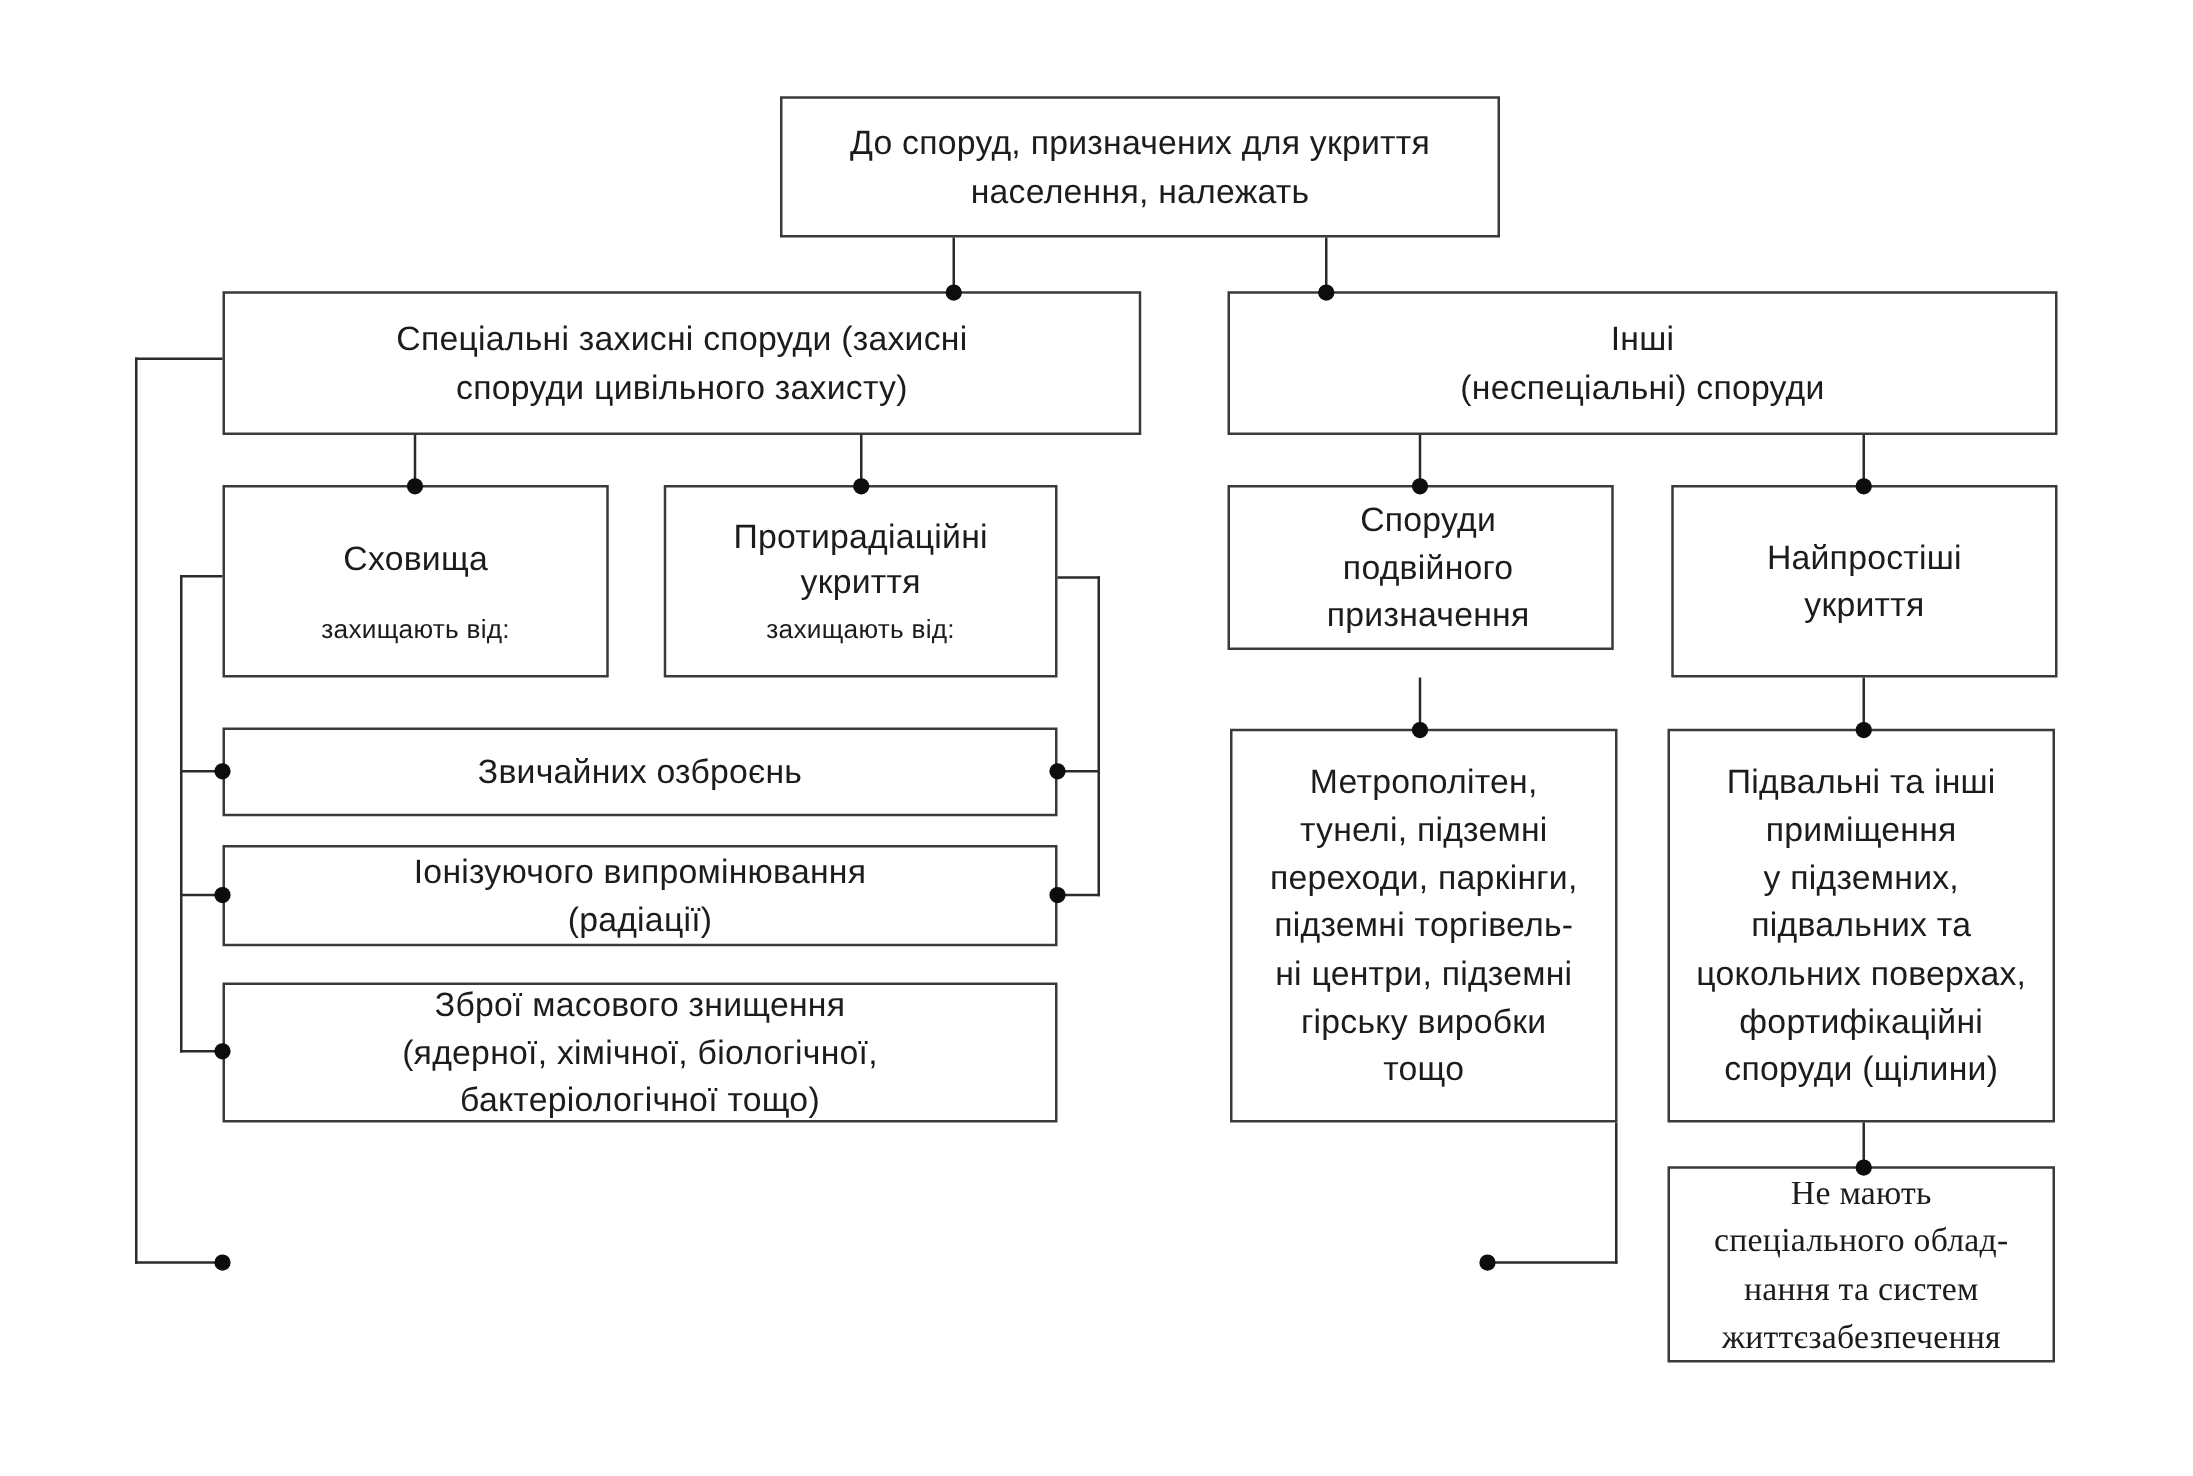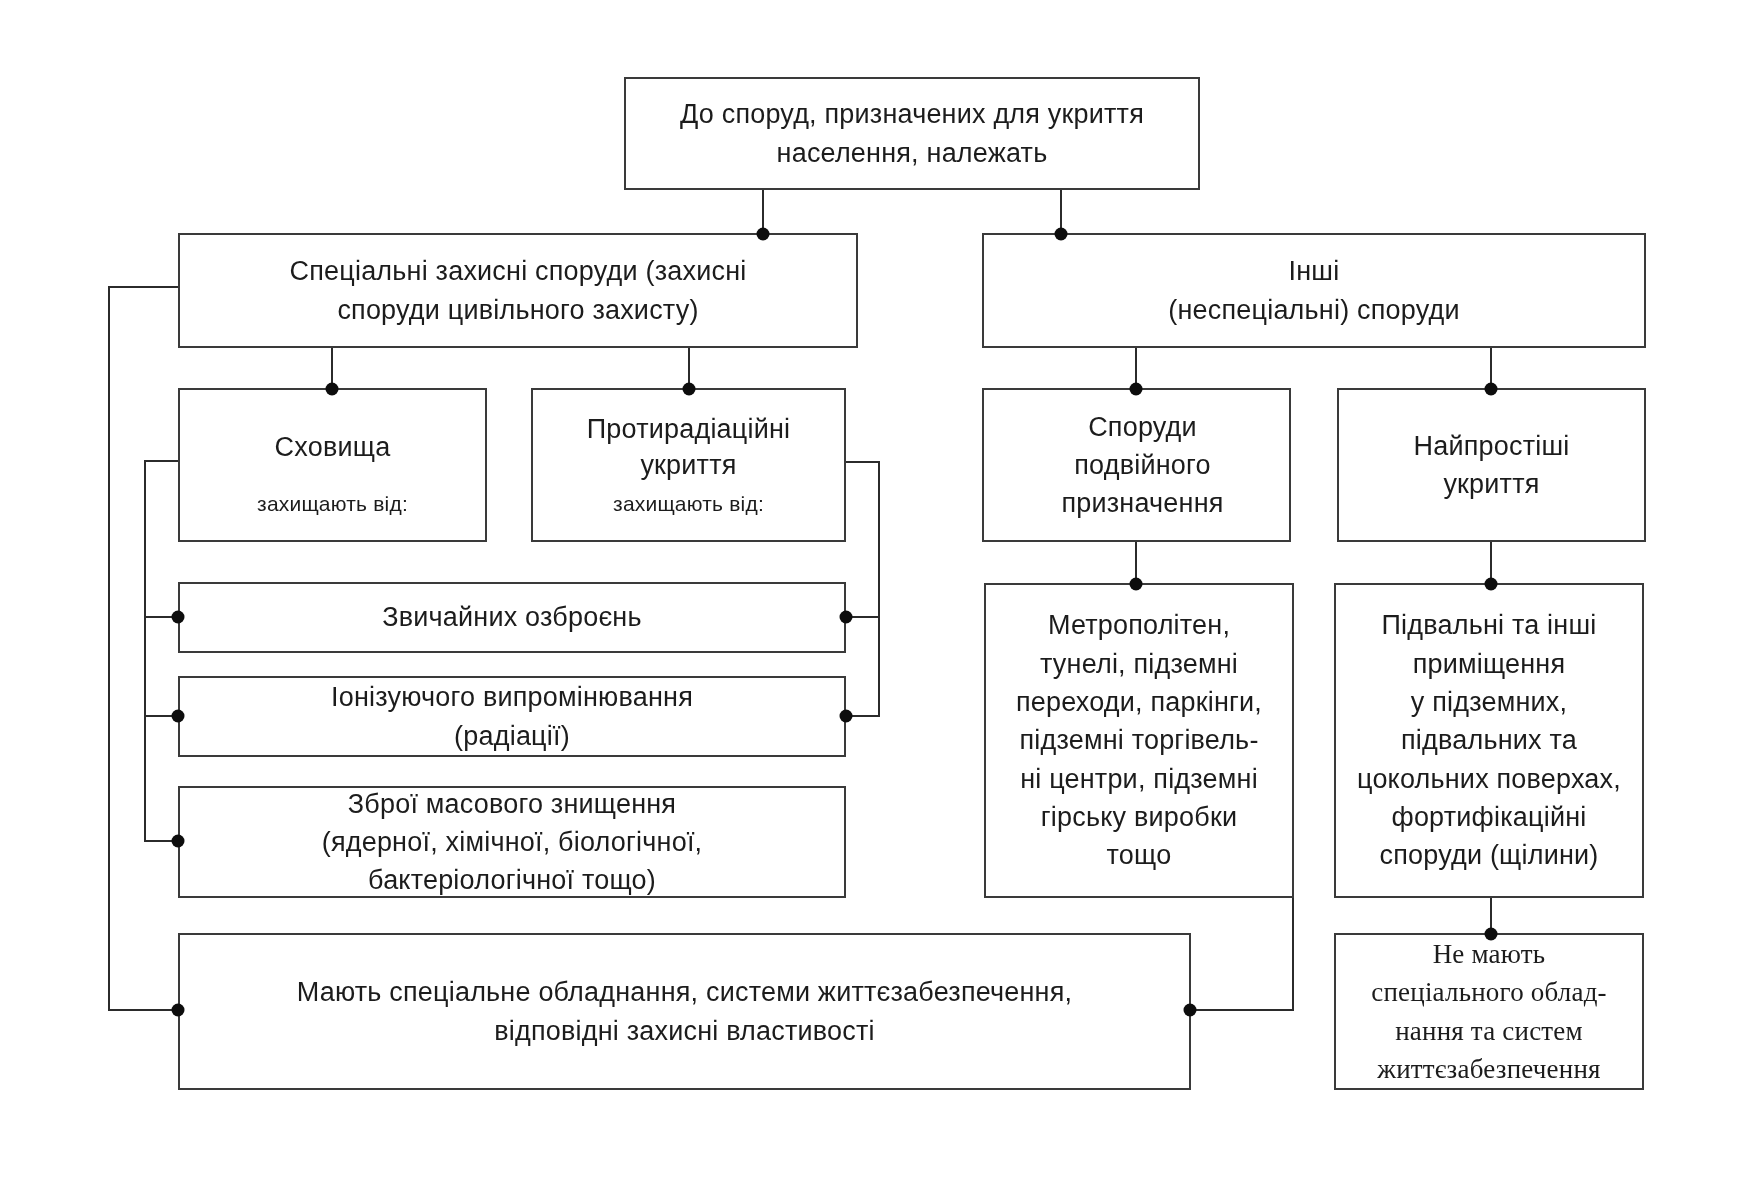--- a/index.html
+++ b/index.html
@@ -38,42 +38,42 @@
 </head>
 <body>
 
 <div id="canvas">
 
   <div class="node" style="left:624px;top:77px;width:576px;height:113px;">
     <div class="node-text">До споруд, призначених для укриття
 населення, належать</div>
   </div>
 
-  <div class="node" style="left:178px;top:233px;width:680px;height:115px;">
+  <div class="node" style="left:178px;top:233px;width:735px;height:115px;">
     <div class="node-text">Спеціальні захисні споруди (захисні
 споруди цивільного захисту)</div>
   </div>
 
   <div class="node" style="left:982px;top:233px;width:664px;height:115px;text-align:center;">
     <div class="node-text">Інші
 (неспеціальні) споруди</div>
   </div>
 
   <div class="node split" style="left:178px;top:388px;width:309px;height:154px;">
     <div class="node-title">Сховища</div>
     <div class="node-subtitle">захищають від:</div>
   </div>
 
   <div class="node split" style="left:531px;top:388px;width:315px;height:154px;">
     <div class="node-title">Протирадіаційні
 укриття</div>
     <div class="node-subtitle">захищають від:</div>
   </div>
 
-  <div class="node" style="left:982px;top:388px;width:309px;height:154px;padding-left:12px;">
+  <div class="node" style="left:982px;top:388px;width:309px;height:132px;padding-left:12px;">
     <div class="node-text">Споруди
 подвійного
 призначення</div>
   </div>
 
   <div class="node" style="left:1337px;top:388px;width:309px;height:154px;">
     <div class="node-text">Найпростіші
 укриття</div>
   </div>
 
@@ -105,24 +105,20 @@
   <div class="node" style="left:1334px;top:583px;width:310px;height:315px;">
     <div class="node-text">Підвальні та інші
 приміщення
 у підземних,
 підвальних та
 цокольних поверхах,
 фортифікаційні
 споруди (щілини)</div>
   </div>
 
-  <div class="node" style="left:178px;top:933px;width:1013px;height:157px;">
-    <div class="node-text">Мають спеціальне обладнання, системи життєзабезпечення,
-відповідні захисні властивості</div>
-  </div>
 
   <div class="node" style="left:1334px;top:933px;width:310px;height:157px;font-family:Liberation Serif, serif;">
     <div class="node-text">Не мають
 спеціального облад-
 нання та систем
 життєзабезпечення</div>
   </div>
 
   <div class="vline" style="left:762px;top:190px;height:43px;"></div>
   <div class="vline" style="left:1060px;top:190px;height:43px;"></div>

